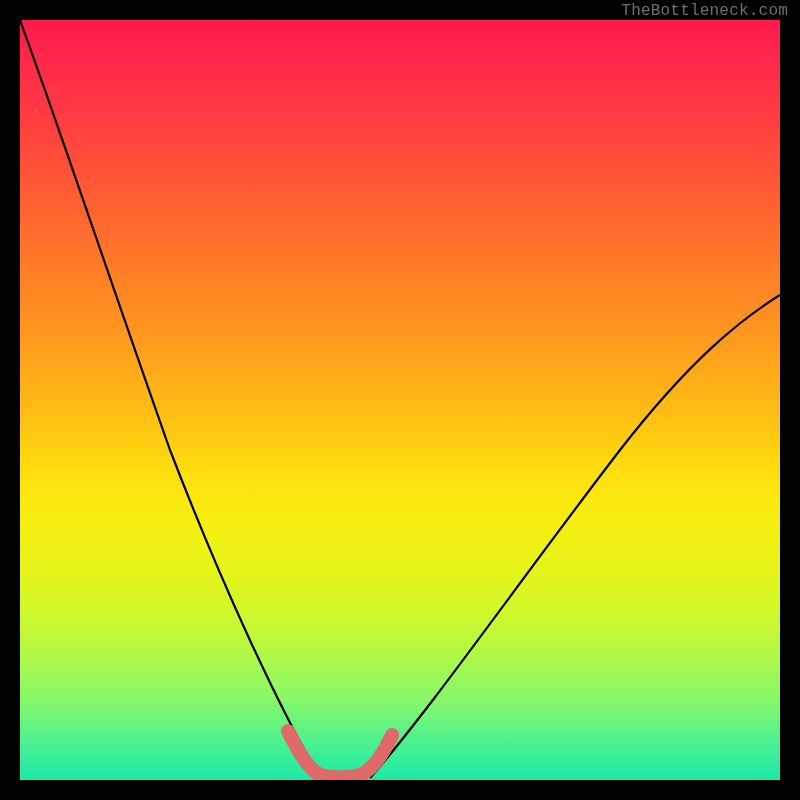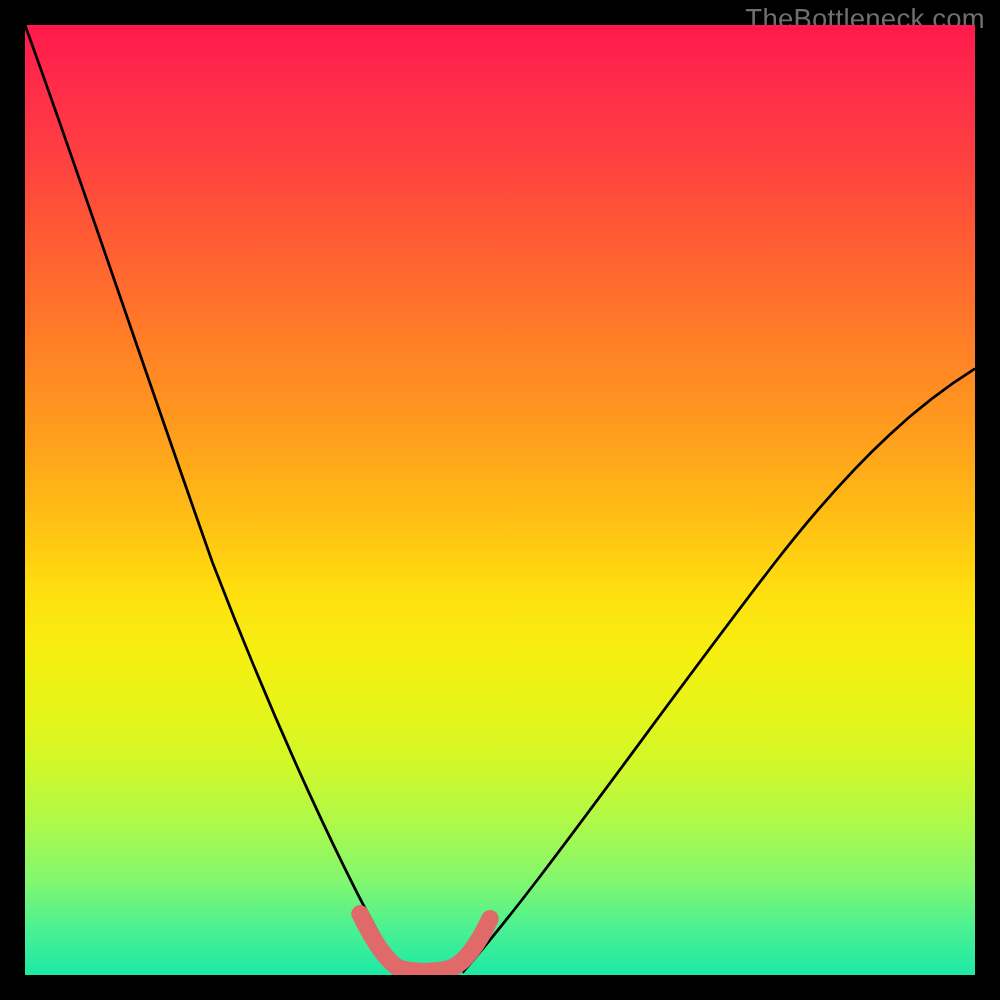--- a/index.html
+++ b/index.html
@@ -63,24 +63,25 @@
     left: 0;
     top: 0;
     width: 760px;
     height: 760px;
   }
   .watermark {
     position: absolute;
     top: 2px;
     right: 12px;
     color: #6f6f6f;
-    font-size: 22px;
+    font-size: 16px;
     font-weight: 500;
     letter-spacing: 0.2px;
     user-select: none;
+    font-family: Liberation Mono, monospace;
   }
 </style>
 </head>
 <body>
 
 <div class="stage">
 
   <div class="watermark">TheBottleneck.com</div>
 
   <div class="plot-frame">

